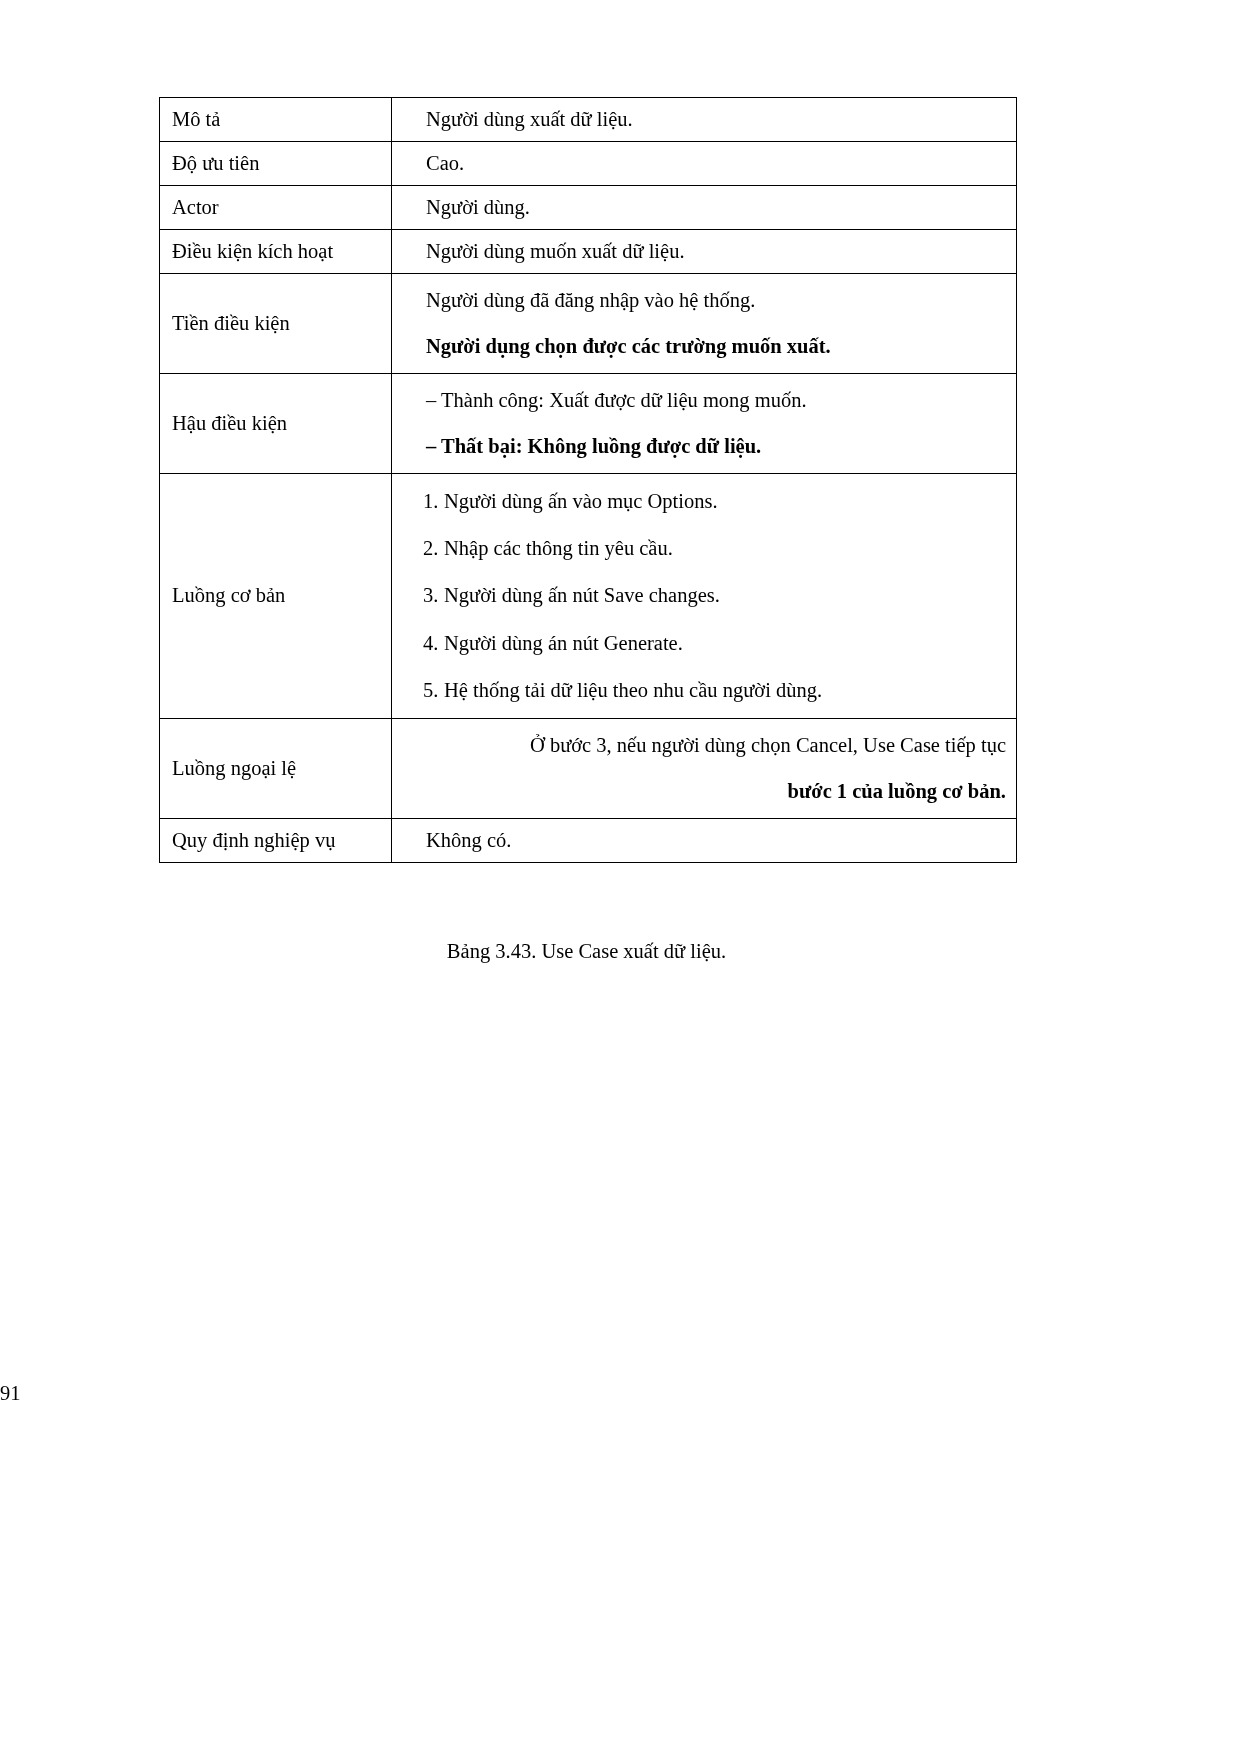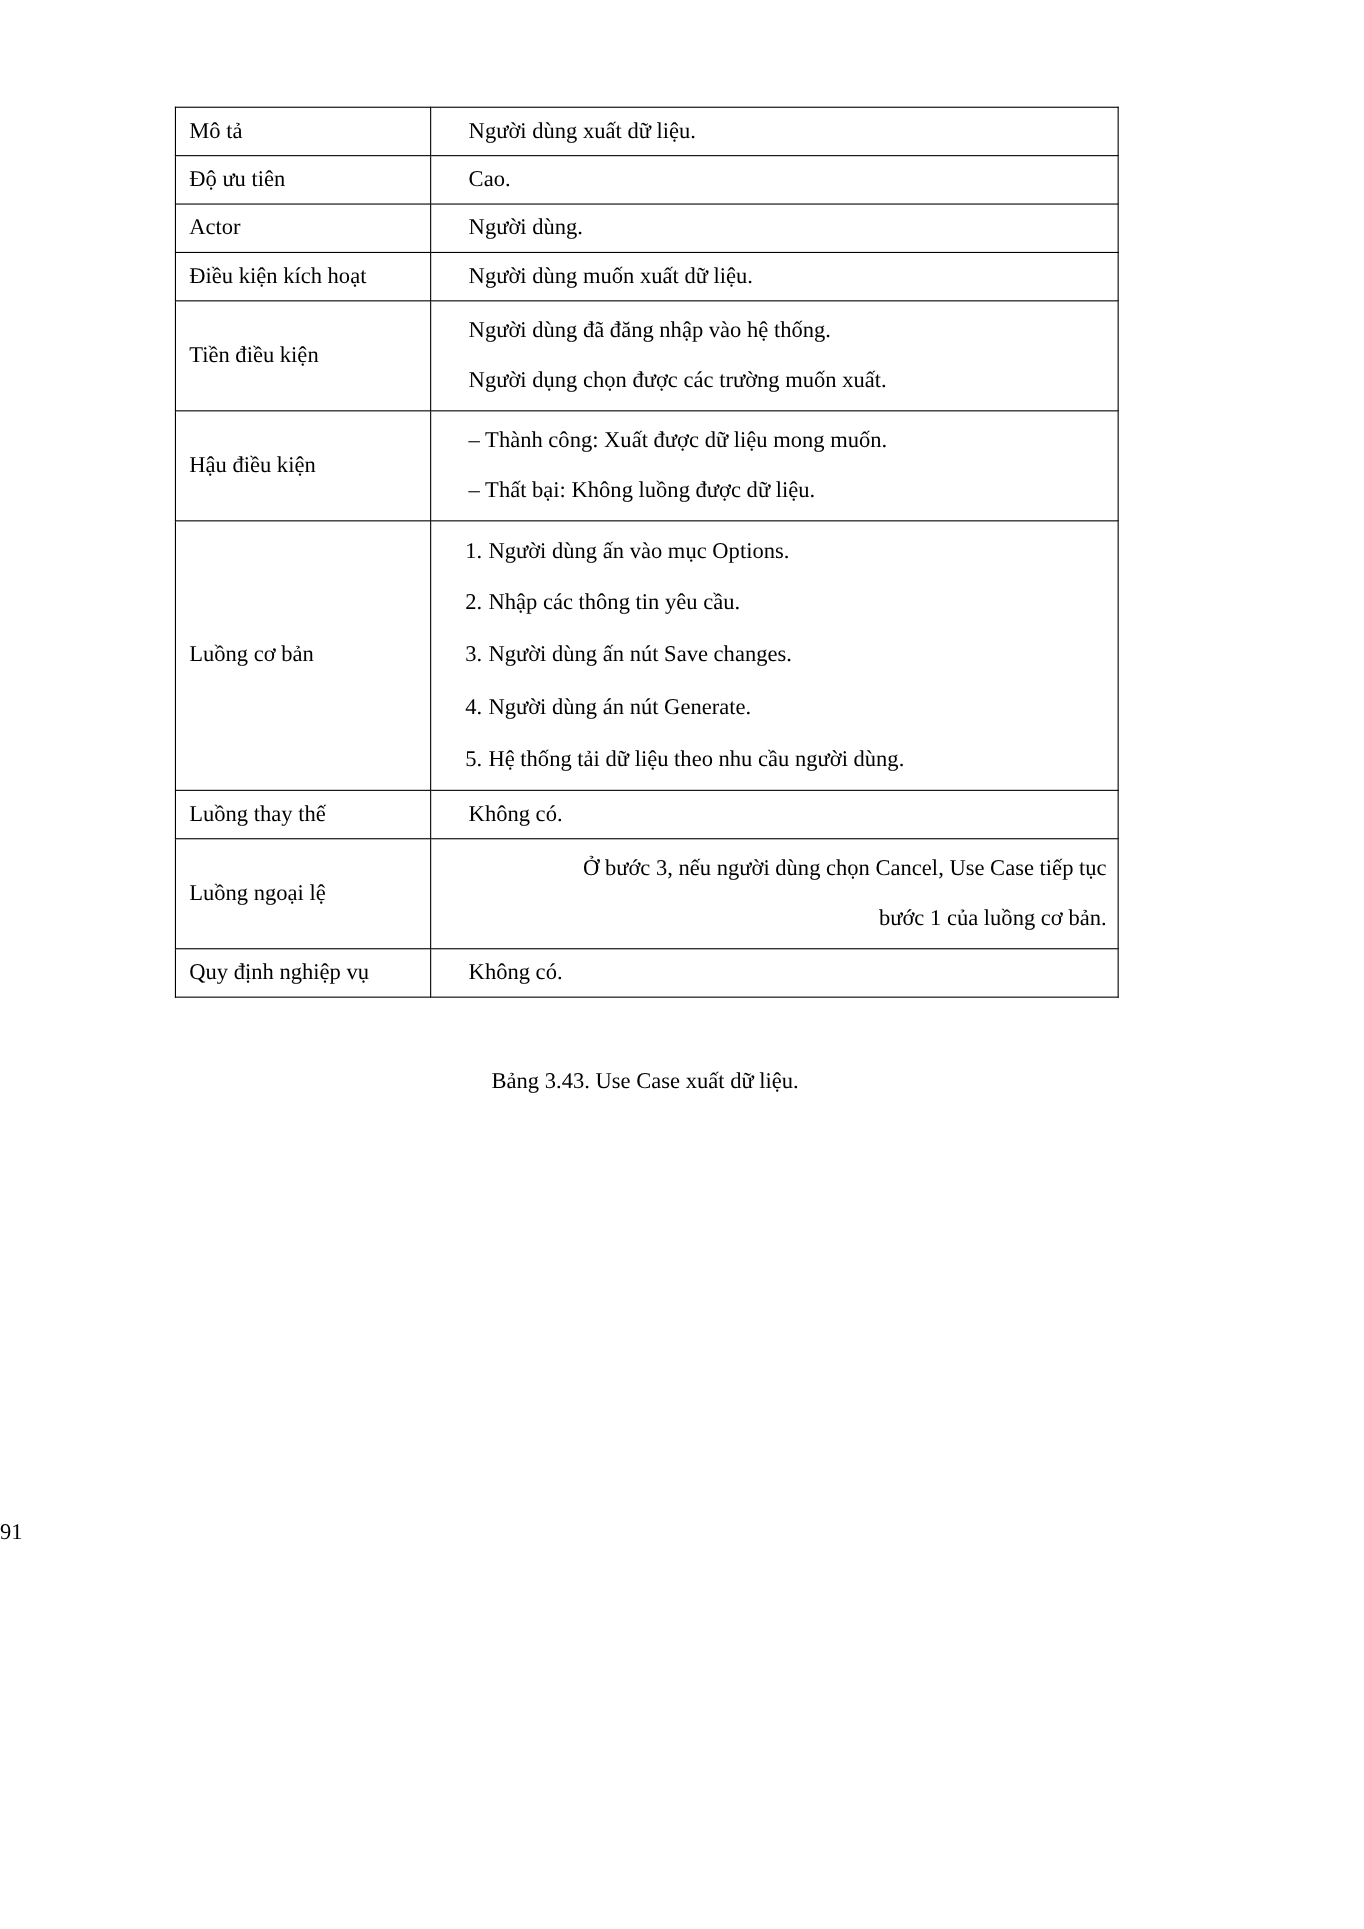--- a/index.html
+++ b/index.html
@@ -57,20 +57,21 @@
     padding-bottom: 13px;
   }
 
   .line {
     display: block;
     white-space: nowrap;
     margin-left: 20px;
   }
   .line + .line {
     margin-top: 19px;
+    font-weight: bold;
   }
 
   .flow-list {
     margin: 0;
     padding: 0;
     list-style: none;
   }
   .flow-item {
     display: flex;
     align-items: baseline;
@@ -103,21 +104,20 @@
   }
 
   .caption {
     position: absolute;
     left: 159px;
     top: 938px;
     width: 855px;
     text-align: center;
     font-size: 20.5px;
     line-height: 1.3;
-    margin-top: 32px;
   }
 
   .page-number {
     position: absolute;
     left: 0;
     top: 1382px;
     width: 1240px;
     font-size: 20.5px;
   }
 
@@ -225,30 +225,20 @@
               <span class="flow-text">Người dùng án nút Generate.</span>
             </li>
             <li class="flow-item">
               <span class="flow-num">5.</span>
               <span class="flow-text">Hệ thống tải dữ liệu theo nhu cầu người dùng.</span>
             </li>
           </ul>
         </td>
       </tr>
 
-      <tr>
-        <td class="col-label">
-          <div class="cell-pad">Luồng thay thế</div>
-        </td>
-        <td class="col-value">
-          <div class="cell-pad-value">
-            <span class="line">Không có.</span>
-          </div>
-        </td>
-      </tr>
 
       <tr class="row-tall">
         <td class="col-label">
           <div class="cell-pad">Luồng ngoại lệ</div>
         </td>
         <td class="col-value">
           <div class="cell-pad-value wrap-value">
             <span class="line">Ở bước 3, nếu người dùng chọn Cancel, Use Case tiếp tục</span>
             <span class="line">bước 1 của luồng cơ bản.</span>
           </div>

